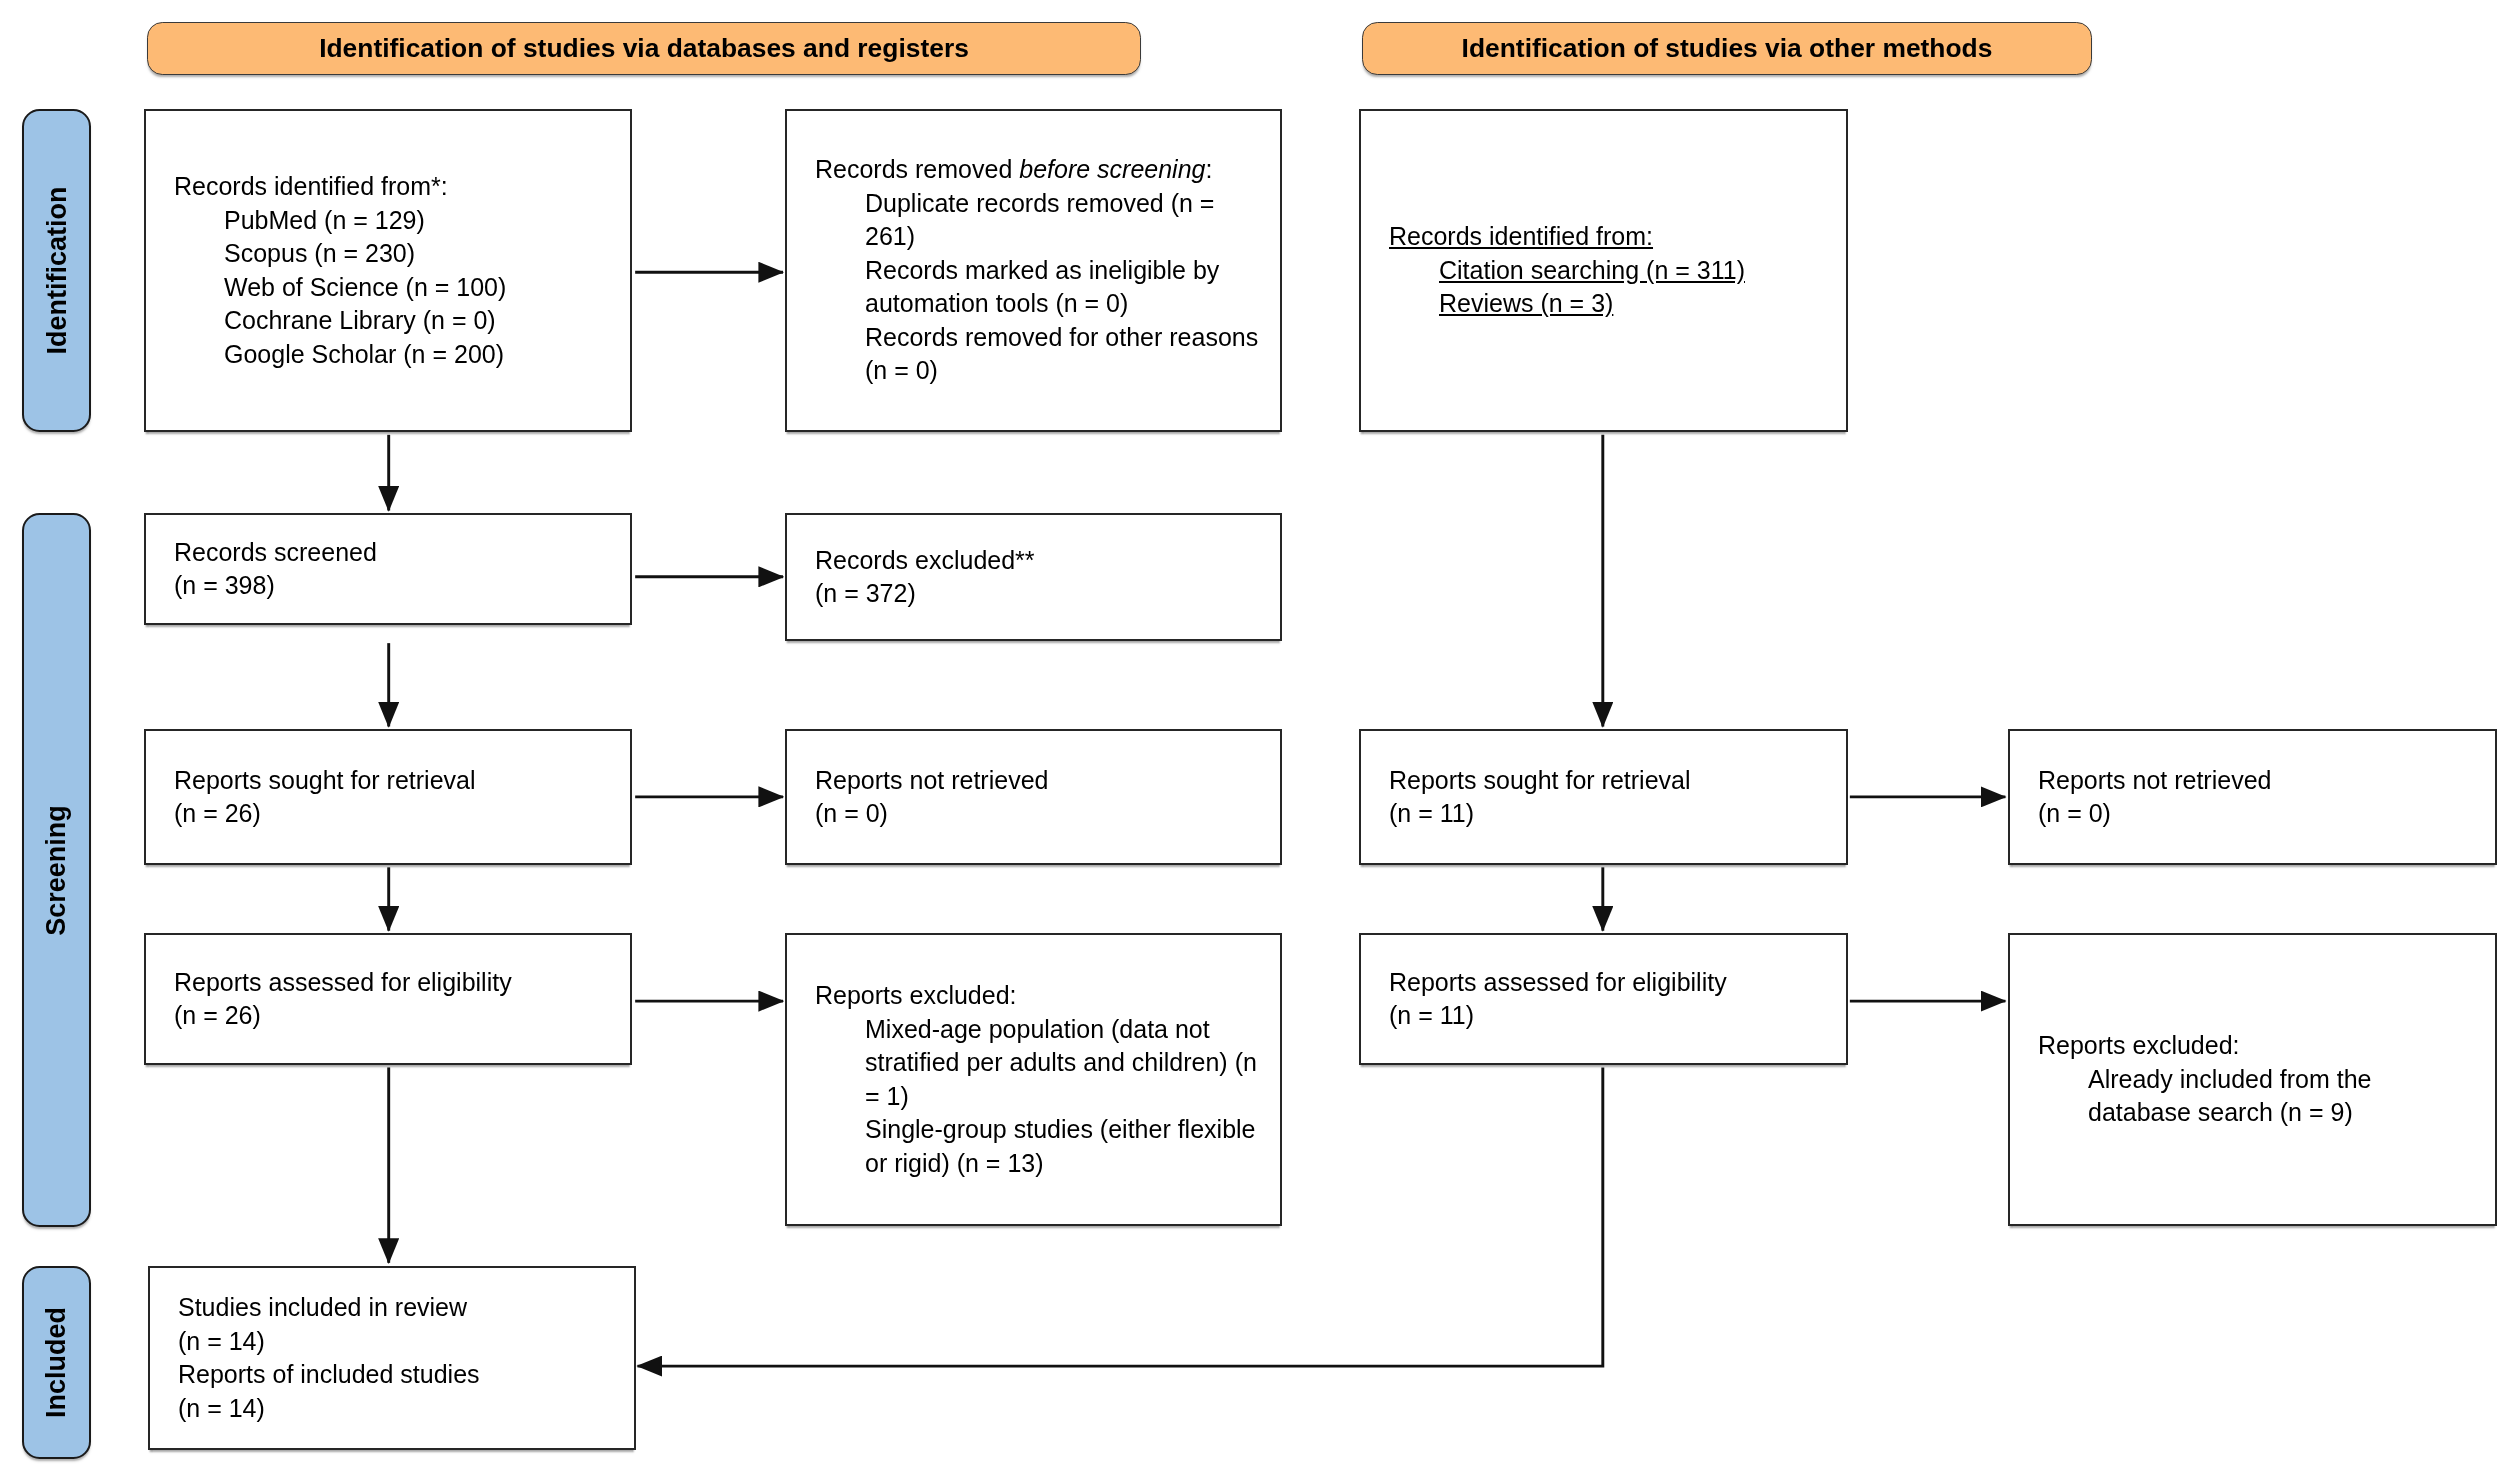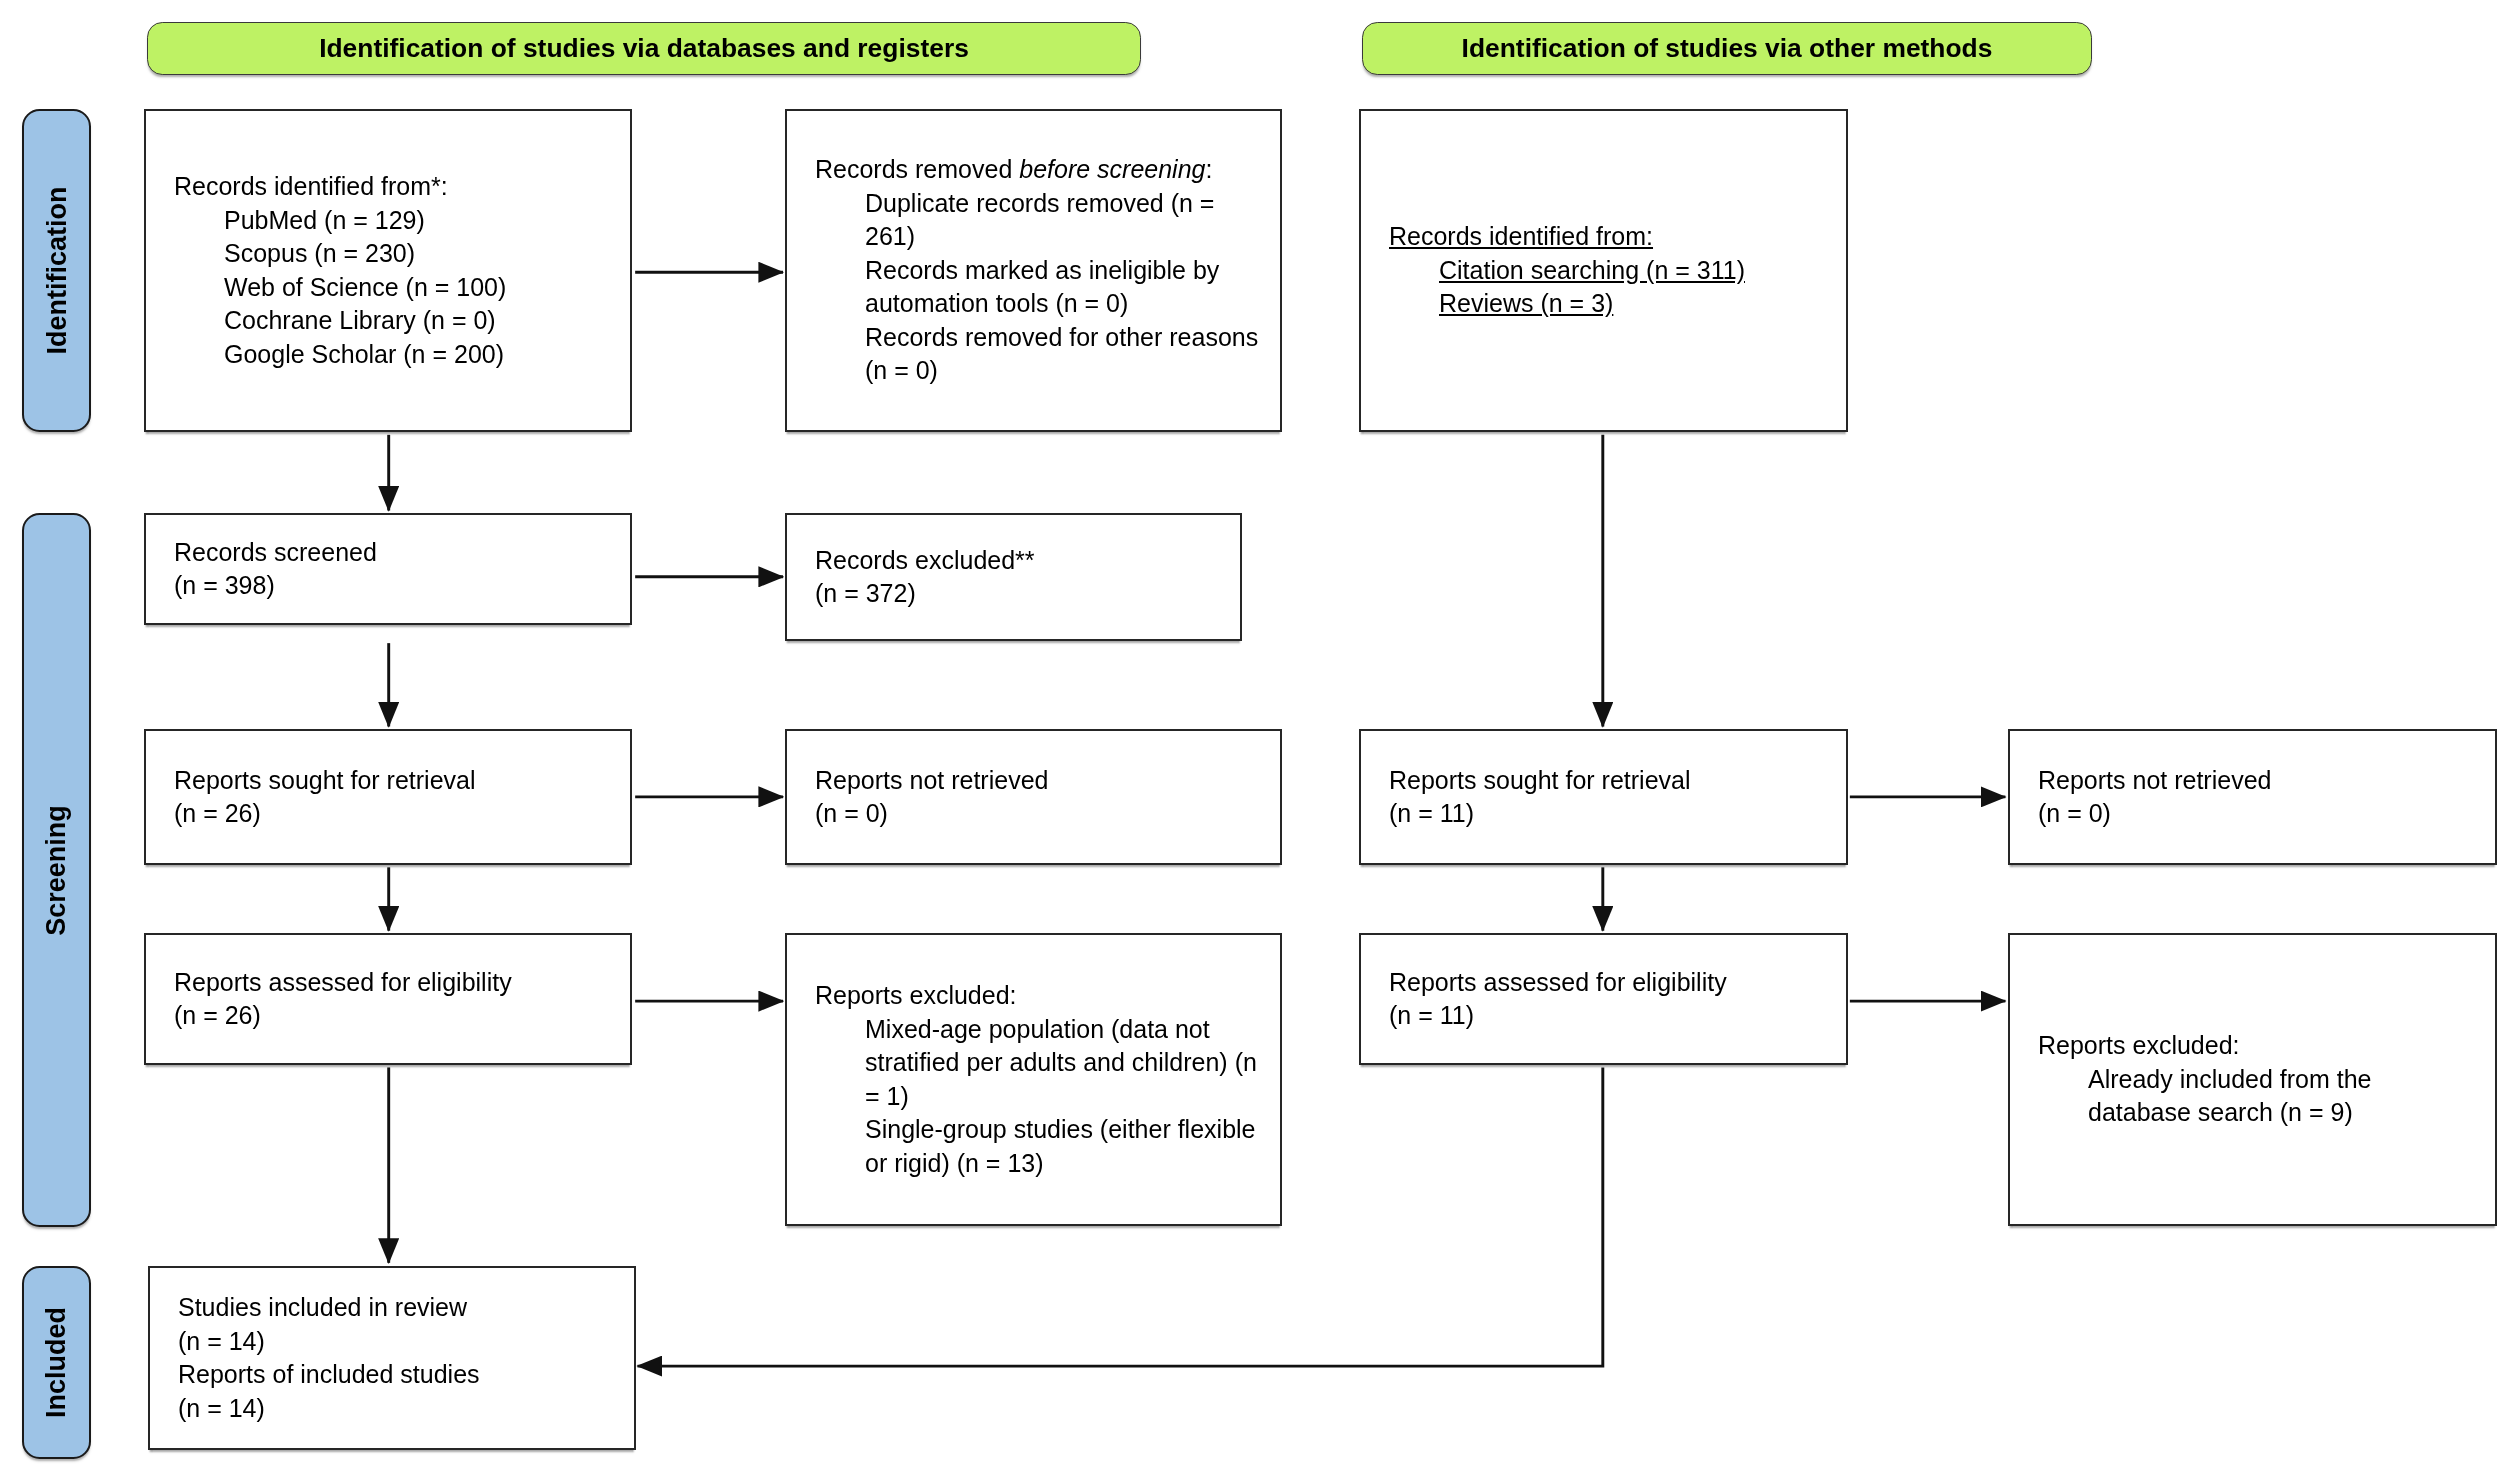--- a/index.html
+++ b/index.html
@@ -2,21 +2,21 @@
 <html style="font-size:9.4px"><head>
 <meta charset="utf-8">
 <style>
   html,body{margin:0;padding:0;background:#ffffff;}
   #canvas{
     position:relative;width:2512px;height:1477px;background:#ffffff;
     font-family:"Liberation Sans","DejaVu Sans",sans-serif;color:#000;
     overflow:hidden;
   }
   .hdr{
-    position:absolute;background:#bef264;border:1.8px solid #3a3a3a;border-radius:15.3px;
+    position:absolute;background:#fdba74;border:1.8px solid #3a3a3a;border-radius:15.3px;
     display:flex;align-items:center;justify-content:center;
     font-weight:bold;font-size:26.4px;box-sizing:border-box;text-align:center;
     box-shadow:0 3.5px 2.3px -1.8px rgba(90,90,90,.5);
   }
   .side{
     position:absolute;background:#9DC3E6;border:2.3px solid #1a1a1a;border-radius:17.6px;
     display:flex;align-items:center;justify-content:center;box-sizing:border-box;
     box-shadow:0 3.5px 2.3px -1.8px rgba(90,90,90,.5);
   }
   .side span{transform:rotate(-90deg);white-space:nowrap;font-weight:bold;font-size:27px;}
@@ -90,21 +90,21 @@
     <div class="indent">Duplicate records removed (n = 261)</div>
     <div class="indent">Records marked as ineligible by automation tools (n = 0)</div>
     <div class="indent">Records removed for other reasons (n = 0)</div>
   </div>
 
   <div class="box" style="left:144px;top:513px;width:488px;height:112px;">
     <div>Records screened</div>
     <div>(n = 398)</div>
   </div>
 
-  <div class="box" style="left:785px;top:513px;width:457px;height:128px;">
+  <div class="box" style="left:785px;top:513px;width:497px;height:128px;">
     <div>Records excluded**</div>
     <div>(n = 372)</div>
   </div>
 
   <div class="box" style="left:144px;top:729px;width:488px;height:136px;">
     <div>Reports sought for retrieval</div>
     <div>(n = 26)</div>
   </div>
 
   <div class="box" style="left:785px;top:729px;width:497px;height:136px;">

